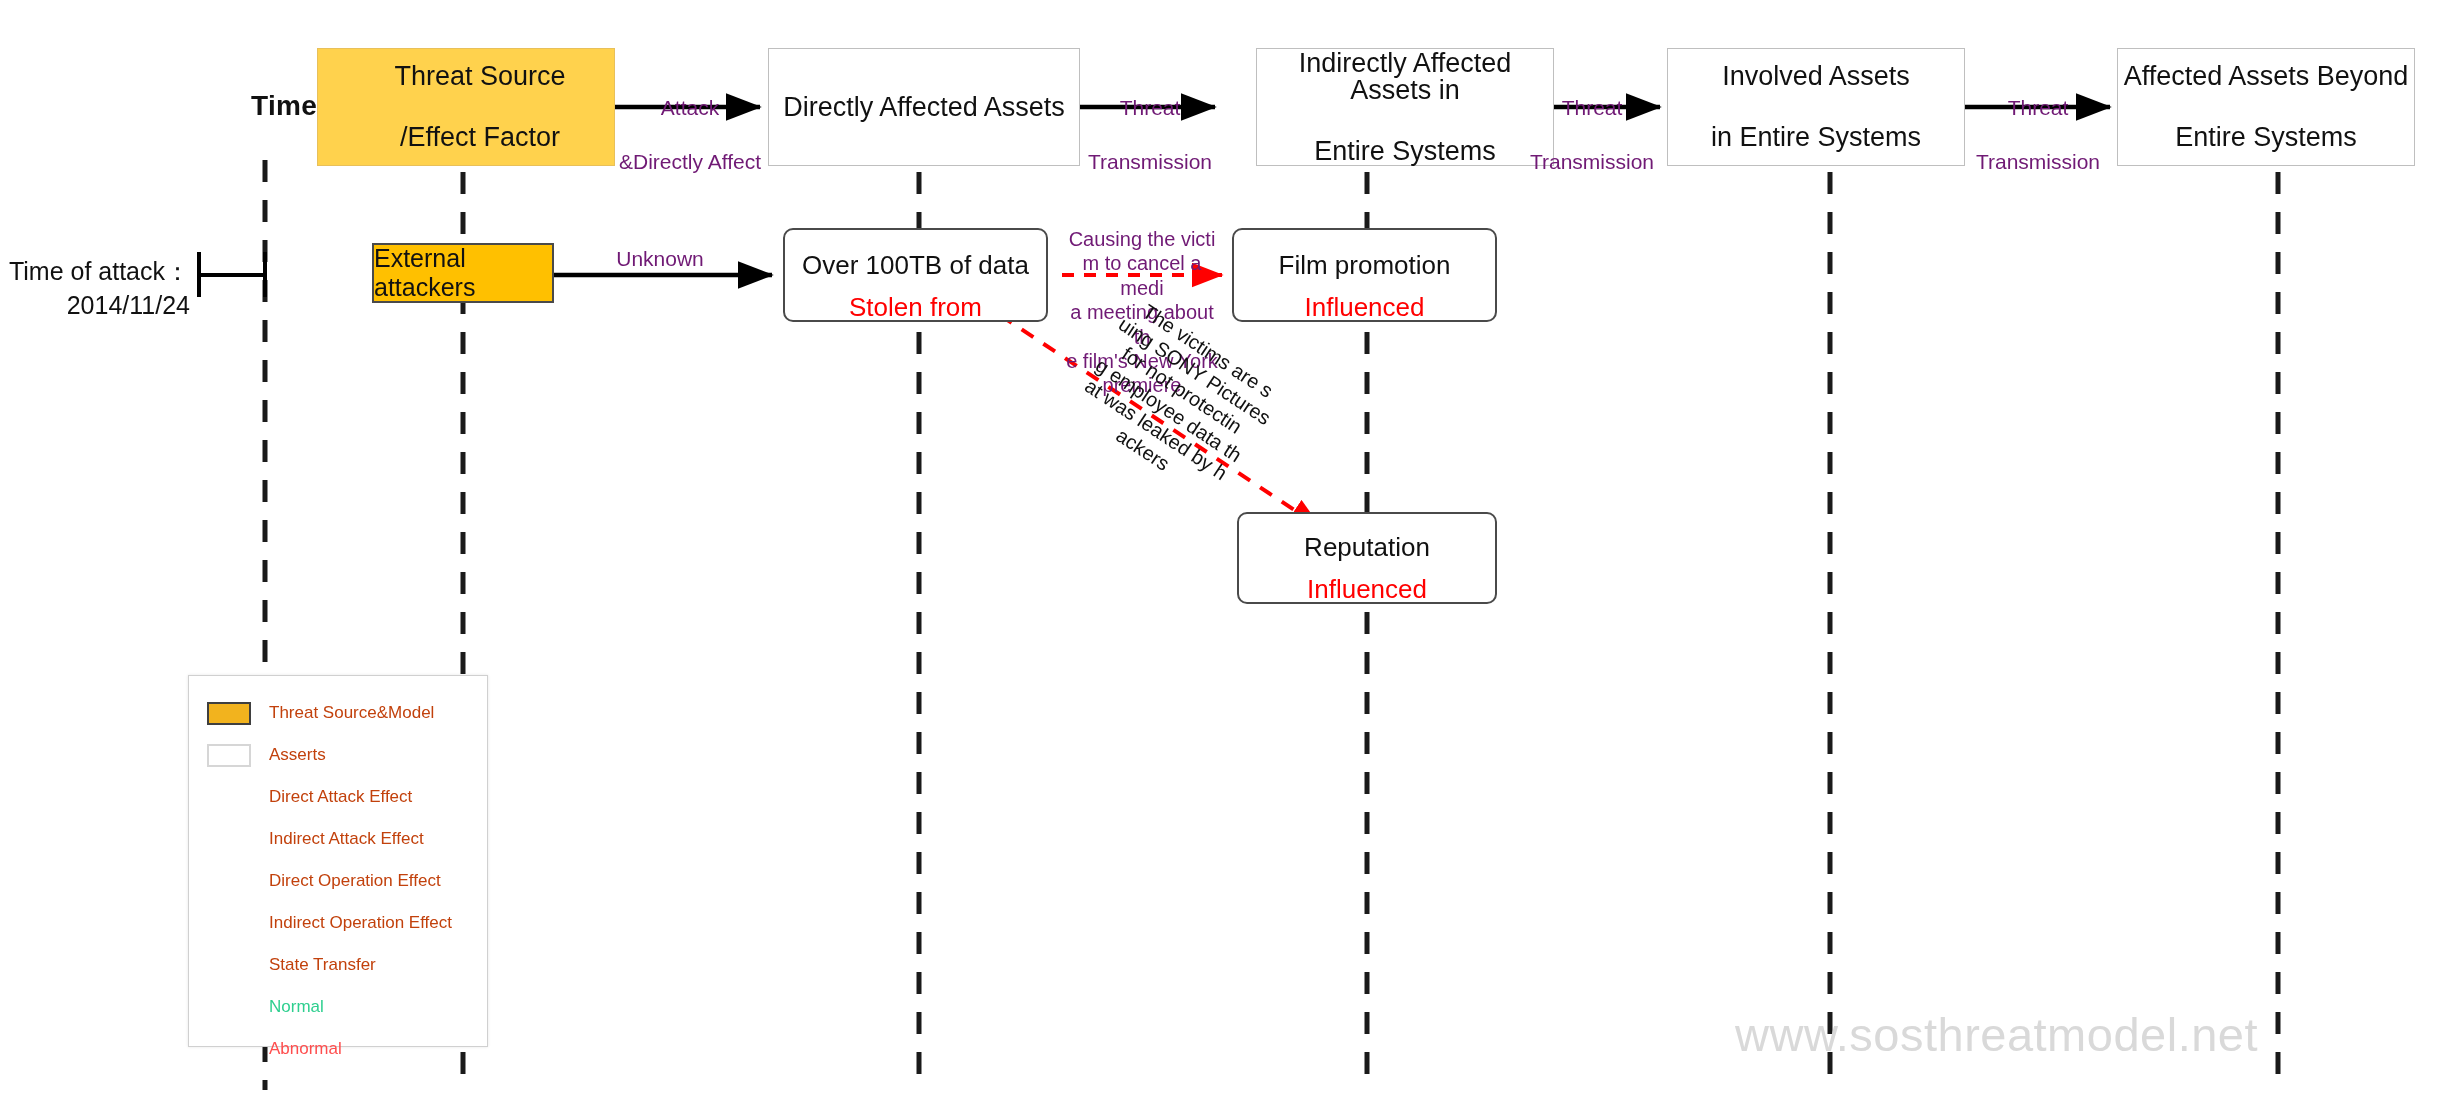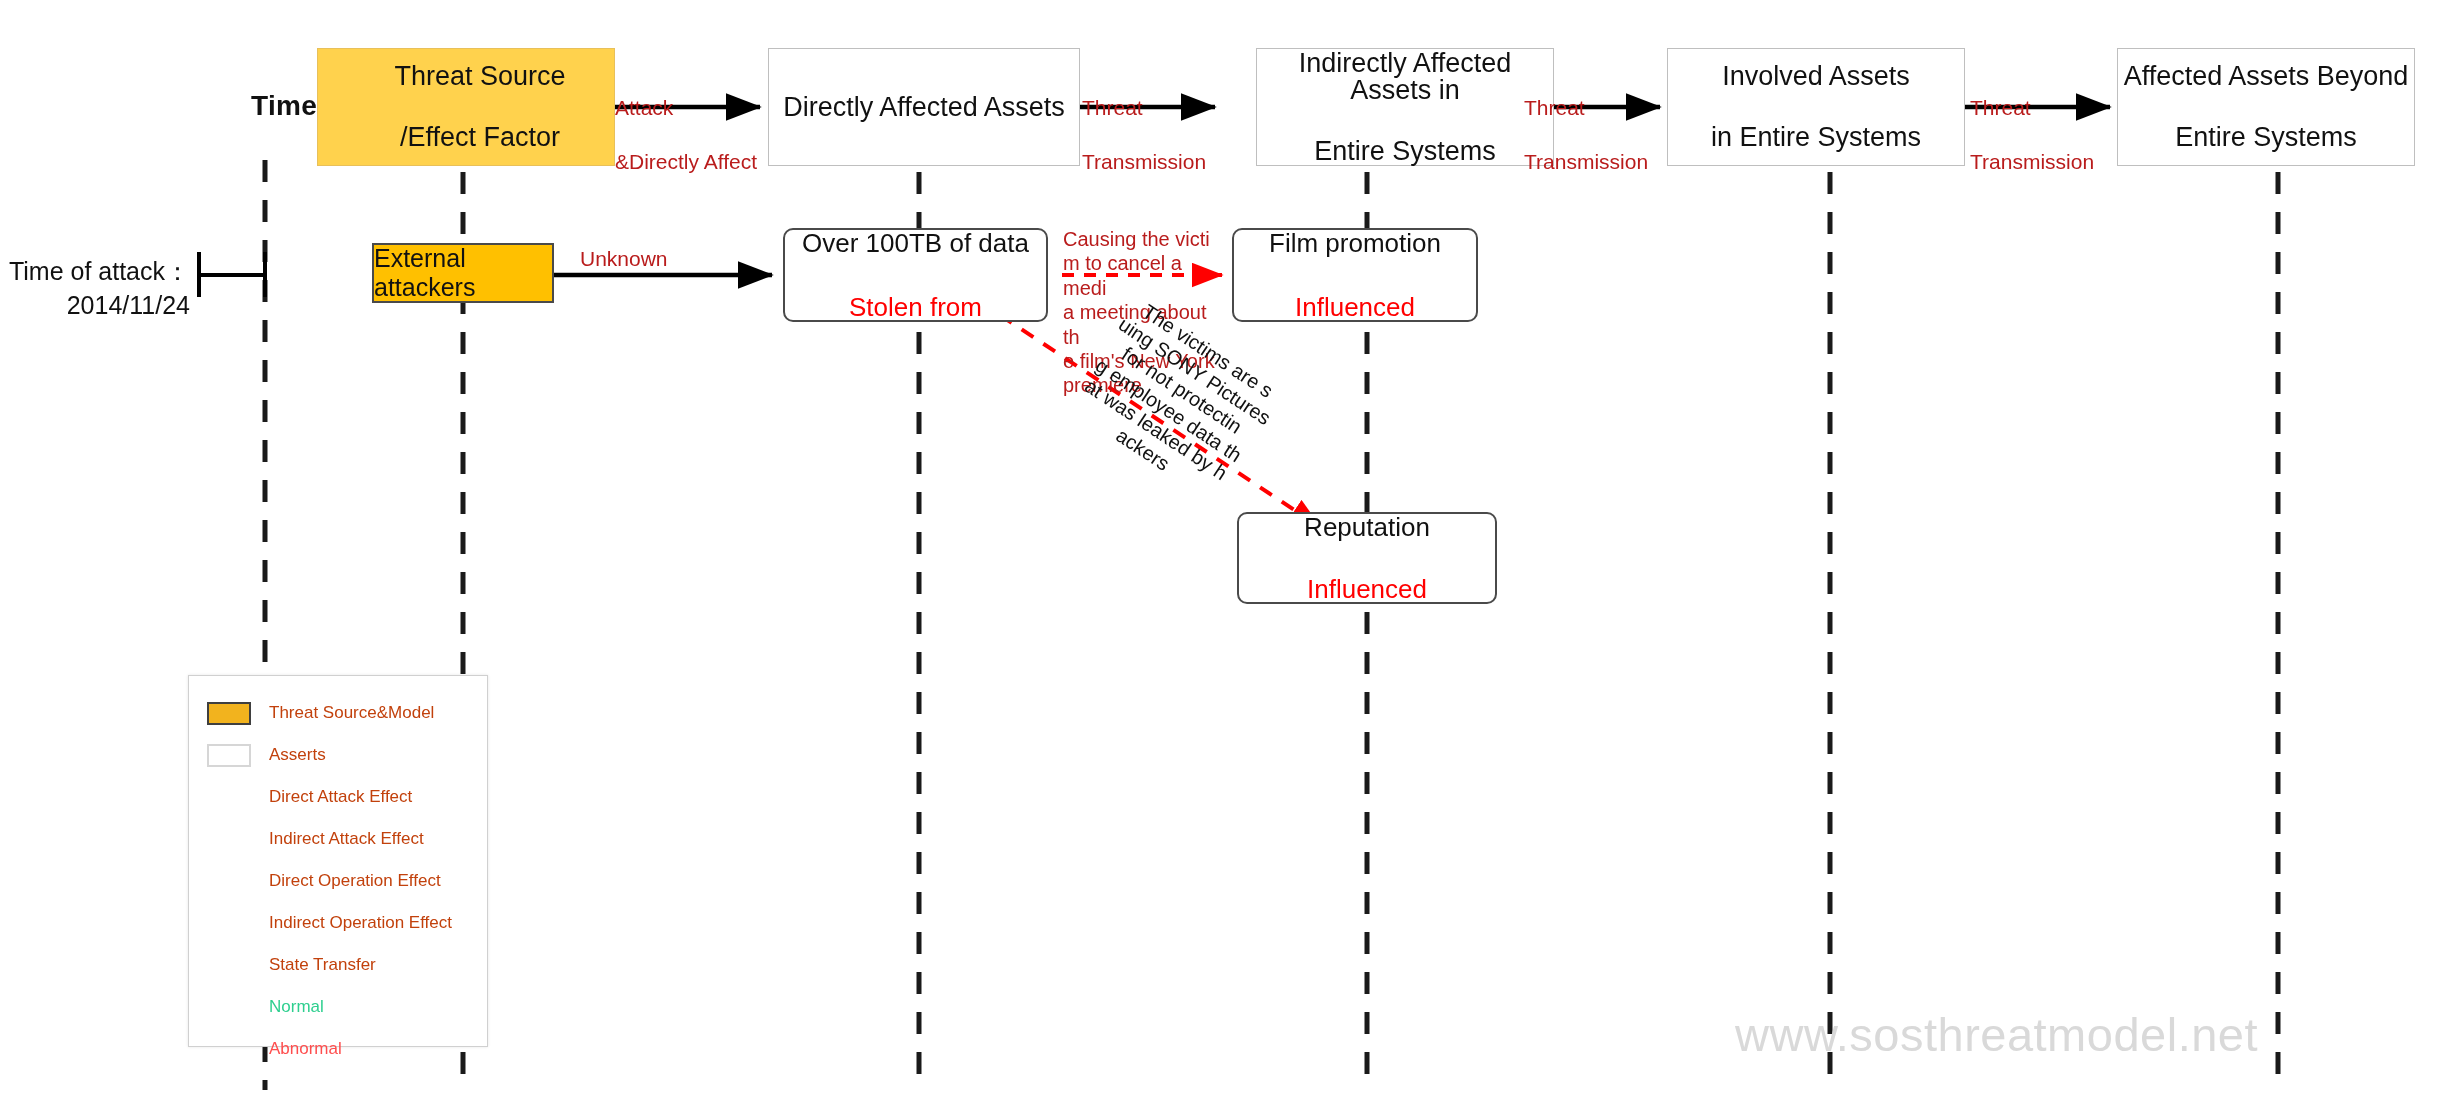--- a/index.html
+++ b/index.html
@@ -87,35 +87,36 @@
 
   .asset-box {
     position: absolute;
     box-sizing: border-box;
     background: #ffffff;
     border: 2px solid #4a4a4a;
     border-radius: 10px;
     display: flex;
     flex-direction: column;
     align-items: center;
-    justify-content: space-between;
+    justify-content: flex-end;
     font-size: 26px;
     color: #111111;
     line-height: 1.0;
   }
   .asset-box .state {
     margin-top: 16px;
     color: #FF0000;
   }
 
   
   .edge-label {
     position: absolute;
     font-size: 21px;
-    color: #b91c1c;
+    color: #701a75;
+    text-align: center;
     line-height: 1.28;
     white-space: pre-line;
   }
   .edge-label.small {
     font-size: 20px;
     line-height: 1.22;
   }
   .rot-label {
     position: absolute;
     font-size: 20px;
@@ -291,21 +292,21 @@
 
   <div class="actor-box" style="left:372px; top:243px; width:182px; height:60px;">
     <span>External attackers</span>
   </div>
 
   <div class="asset-box" style="left:783px; top:228px; width:265px; height:94px;">
     <div>Over 100TB of data</div>
     <div class="state">Stolen from</div>
   </div>
 
-  <div class="asset-box" style="left:1232px; top:228px; width:246px; height:94px;">
+  <div class="asset-box" style="left:1232px; top:228px; width:265px; height:94px;">
     <div>Film promotion</div>
     <div class="state">Influenced</div>
   </div>
 
   <div class="asset-box" style="left:1237px; top:512px; width:260px; height:92px;">
     <div>Reputation</div>
     <div class="state">Influenced</div>
   </div>
 
   <div class="edge-label" style="left:580px; top:246px; width:160px;">Unknown</div>

